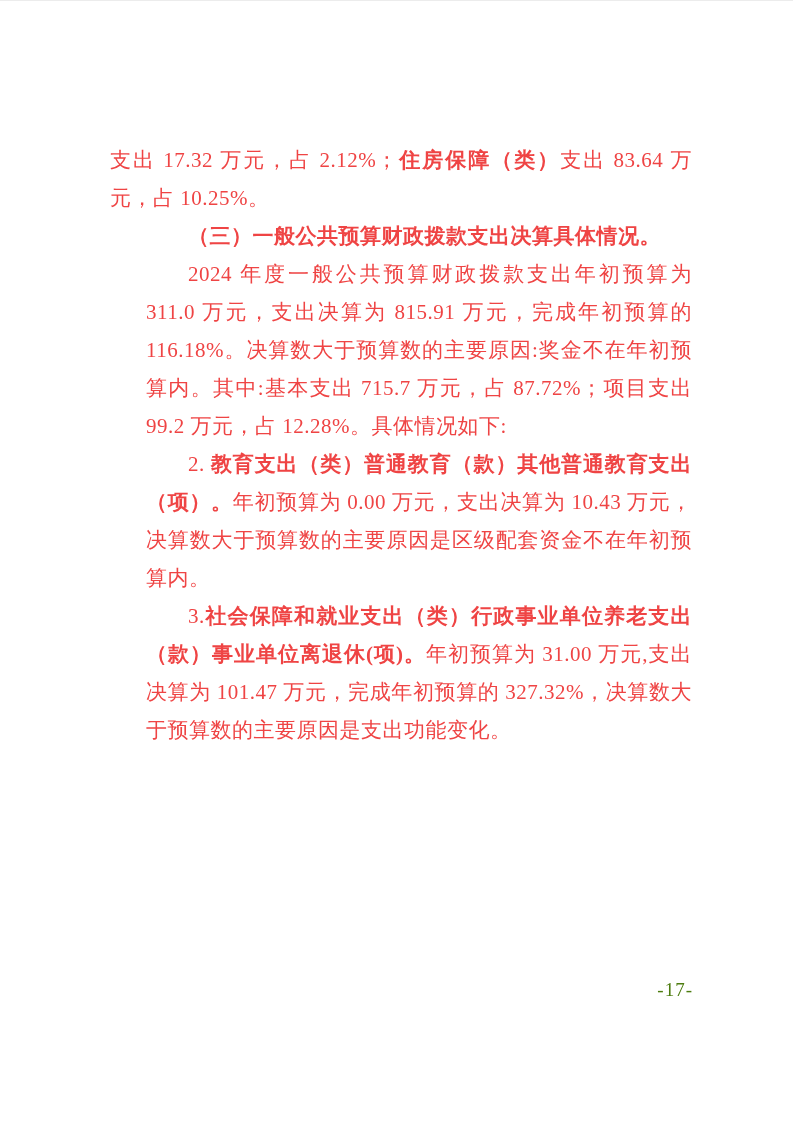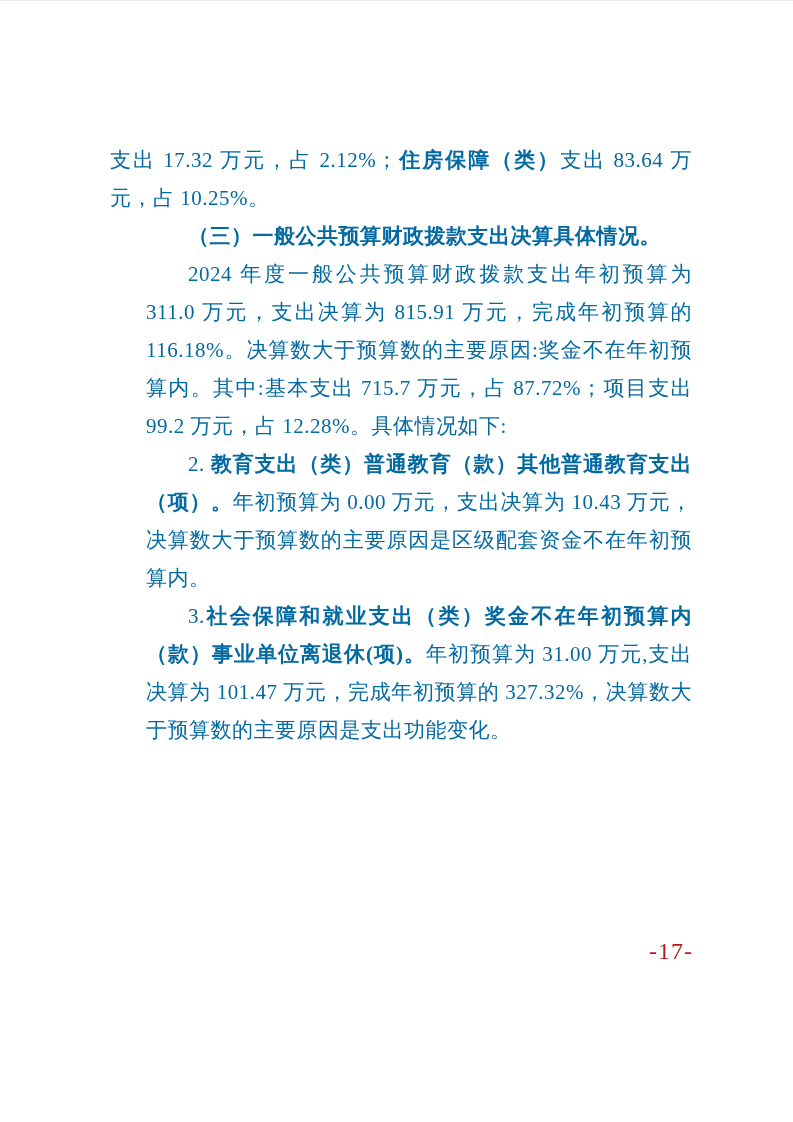--- a/index.html
+++ b/index.html
@@ -15,51 +15,51 @@
     height: 1122px;
     background: #ffffff;
     border-top: 1px solid #ececec;
     overflow: hidden;
   }
   .body-text {
     position: absolute;
     left: 110px;
     top: 140px;
     width: 582px;
-    color: #0369a1;
+    color: #ef4444;
     font-size: 21px;
     line-height: 38px;
     text-align: justify;
     letter-spacing: 0.5px;
   }
   .body-text p {
     margin: 0;
     text-indent: 0;
   }
   .body-text p.indent {
     text-indent: 2em;
     margin-left: 36px;
   }
   .run-bold {
     font-weight: 700;
   }
   .page-number {
     position: absolute;
-    top: 937px;
+    top: 978px;
     right: 100px;
-    font-size: 24px;
-    color: #b91c1c;
+    font-size: 19px;
+    color: #4d7c0f;
     letter-spacing: 1px;
   }
 </style>
 </head>
 <body>
 
 <div class="page">
   <div class="body-text" id="doc-body">
       <p class=""><span>支出 17.32 万元，占 2.12%；</span><span class="run-bold">住房保障（类）</span><span>支出 83.64 万元，占 10.25%。</span></p>
       <p class="indent"><span class="run-bold">（三）一般公共预算财政拨款支出决算具体情况。</span></p>
       <p class="indent"><span>2024 年度一般公共预算财政拨款支出年初预算为 311.0 万元，支出决算为 815.91 万元，完成年初预算的 116.18%。决算数大于预算数的主要原因:奖金不在年初预算内。其中:基本支出 715.7 万元，占 87.72%；项目支出 99.2 万元，占 12.28%。具体情况如下:</span></p>
       <p class="indent"><span>2. </span><span class="run-bold">教育支出（类）普通教育（款）其他普通教育支出（项）。</span><span>年初预算为 0.00 万元，支出决算为 10.43 万元，决算数大于预算数的主要原因是区级配套资金不在年初预算内。</span></p>
-      <p class="indent"><span>3.</span><span class="run-bold">社会保障和就业支出（类）奖金不在年初预算内（款）事业单位离退休(项)。</span><span>年初预算为 31.00 万元,支出决算为 101.47 万元，完成年初预算的 327.32%，决算数大于预算数的主要原因是支出功能变化。</span></p>
+      <p class="indent"><span>3.</span><span class="run-bold">社会保障和就业支出（类）行政事业单位养老支出（款）事业单位离退休(项)。</span><span>年初预算为 31.00 万元,支出决算为 101.47 万元，完成年初预算的 327.32%，决算数大于预算数的主要原因是支出功能变化。</span></p>
     </div>
   <div class="page-number">-17-</div>
 </div>
 
 </body></html>

